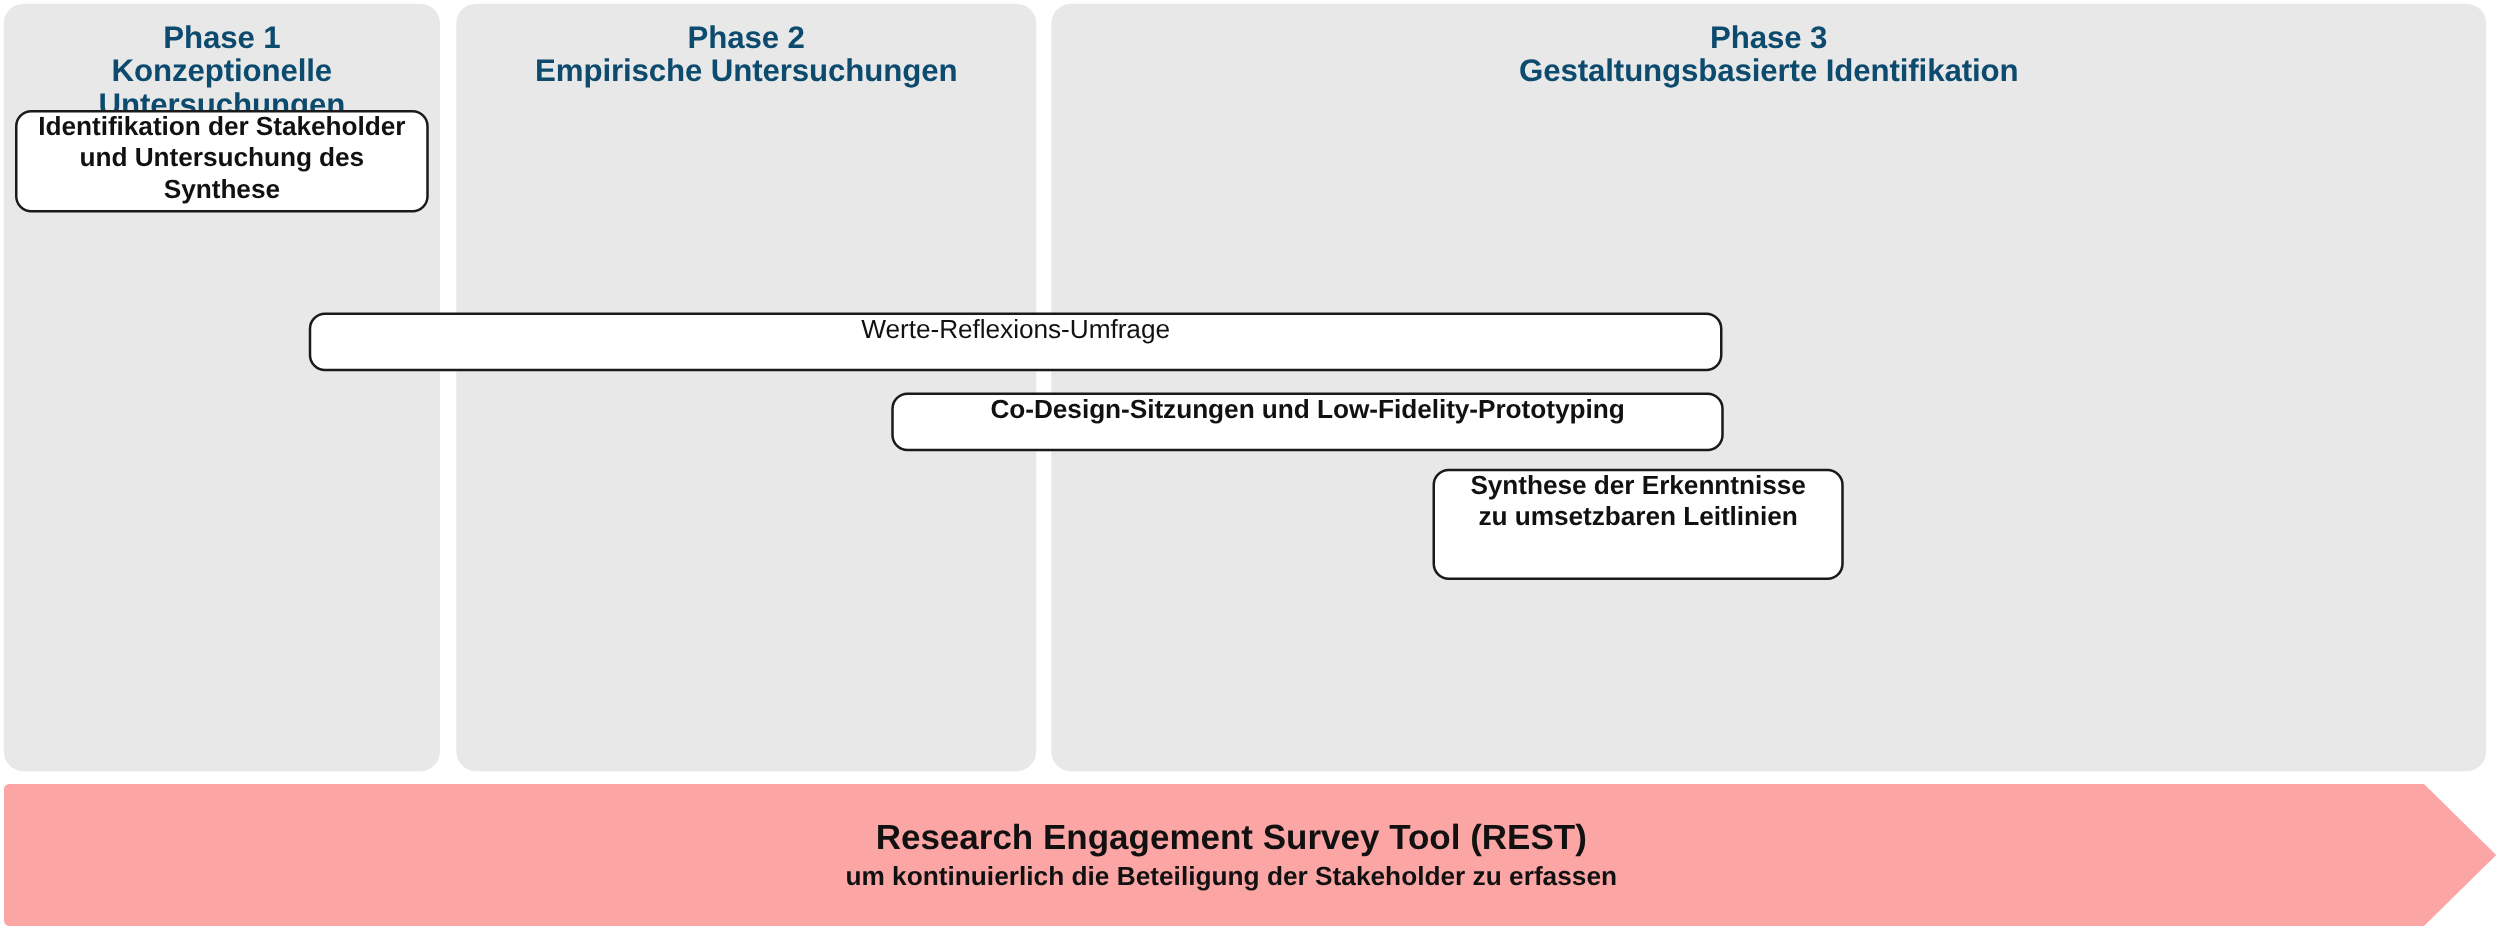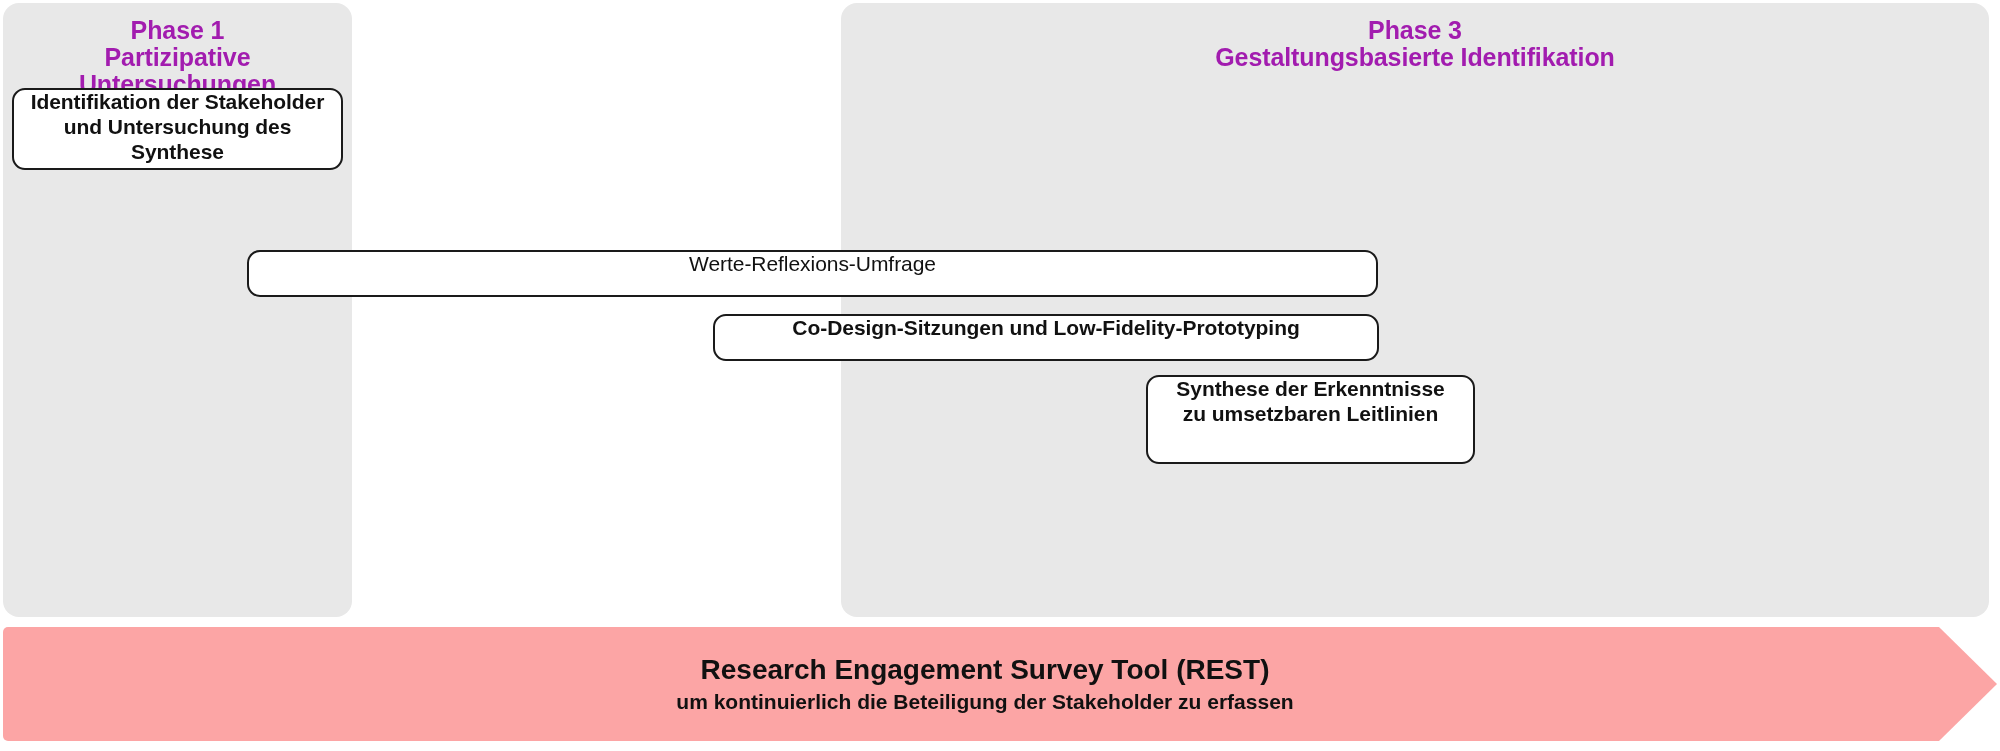--- a/index.html
+++ b/index.html
@@ -30,21 +30,21 @@
   }
   .phase-head {
     position: absolute;
     left: 0;
     right: 0;
     top: 14px;
     text-align: center;
     font-weight: bold;
     font-size: 25px;
     line-height: 1.08;
-    color: #a21caf;
+    color: #0c4a6e;
     letter-spacing: -0.1px;
   }
   .phase-head .ph-line1 { display: block; }
   .phase-head .ph-line2 { display: block; }
 
   #col-phase1 { left: 3px;    top: 3px; width: 349px;  height: 614px; }
   #col-phase2 { left: 365px;  top: 3px; width: 464px;  height: 614px; }
   #col-phase3 { left: 841px;  top: 3px; width: 1148px; height: 614px; }
 
   
@@ -110,24 +110,30 @@
   }
 </style>
 </head>
 <body>
 
 <div id="canvas">
 
   <div class="phase-col" id="col-phase1">
     <div class="phase-head">
       <span class="ph-line1">Phase 1</span>
-      <span class="ph-line2">Partizipative Untersuchungen</span>
+      <span class="ph-line2">Konzeptionelle Untersuchungen</span>
     </div>
   </div>
 
+  <div class="phase-col" id="col-phase2">
+    <div class="phase-head">
+      <span class="ph-line1">Phase 2</span>
+      <span class="ph-line2">Empirische Untersuchungen</span>
+    </div>
+  </div>
 
   <div class="phase-col" id="col-phase3">
     <div class="phase-head">
       <span class="ph-line1">Phase 3</span>
       <span class="ph-line2">Gestaltungsbasierte Identifikation</span>
     </div>
   </div>
 
   <div class="act-box" id="box-identifikation">
     <div class="act-label">

